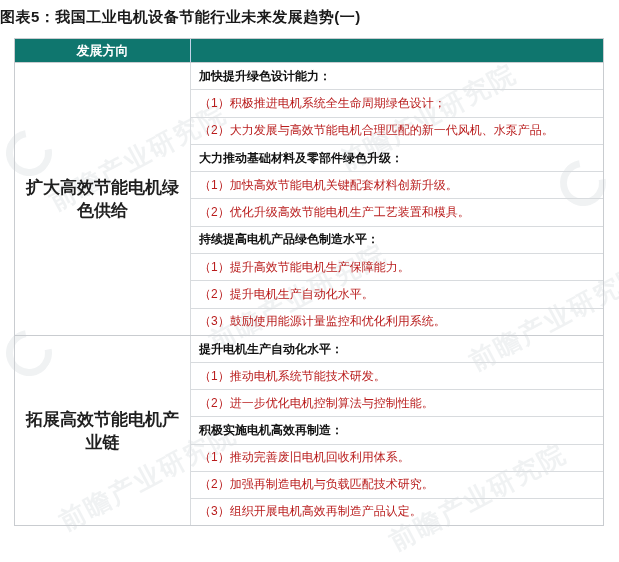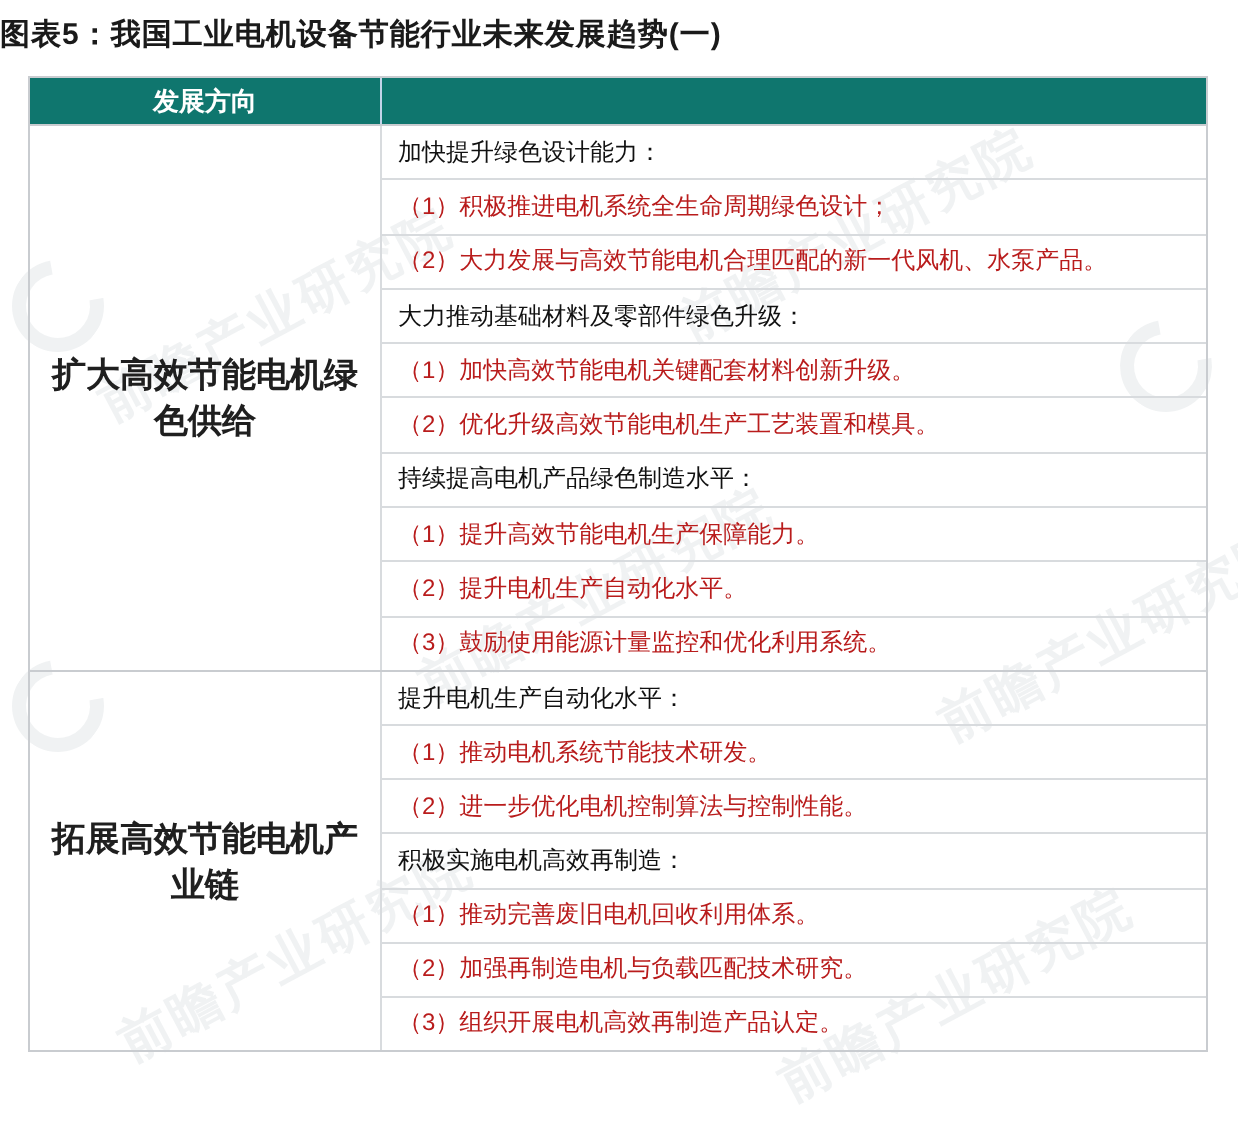--- a/index.html
+++ b/index.html
@@ -24,21 +24,21 @@
   .sect.s2 { height:190px; border-top:1px solid #c9ccd0; }
 
   .dir-cell { width:176px; display:flex; align-items:center; justify-content:center;
     text-align:center; font-size:17px; font-weight:bold; color:#1f1f1f;
     border-right:1px solid #d8dbde; padding:0 6px; }
 
   .rows { flex:1; display:flex; flex-direction:column; }
   .row { flex:1; display:flex; align-items:center; padding:0 8px;
     font-size:12px; color:#b91c1c; }
   .row + .row { border-top:1px solid #d8dbde; }
-  .row.lead { font-weight:normal; color:#111; }
+  .row.lead { font-weight:bold; color:#111; }
 
   .footer { position:absolute; left:14px; top:538px; width:590px;
     display:flex; justify-content:space-between; font-size:12px; }
   .footer .src { color:#4a4a4a; }
   .footer .credit { color:#7a7a7a; }
 
   .wm { position:absolute; white-space:nowrap; font-size:26px; font-weight:bold;
     color:rgba(140,152,165,0.13); transform:rotate(-28deg); pointer-events:none;
     letter-spacing:2px; }
   .wm-logo { position:absolute; width:46px; height:46px; border-radius:50%;

